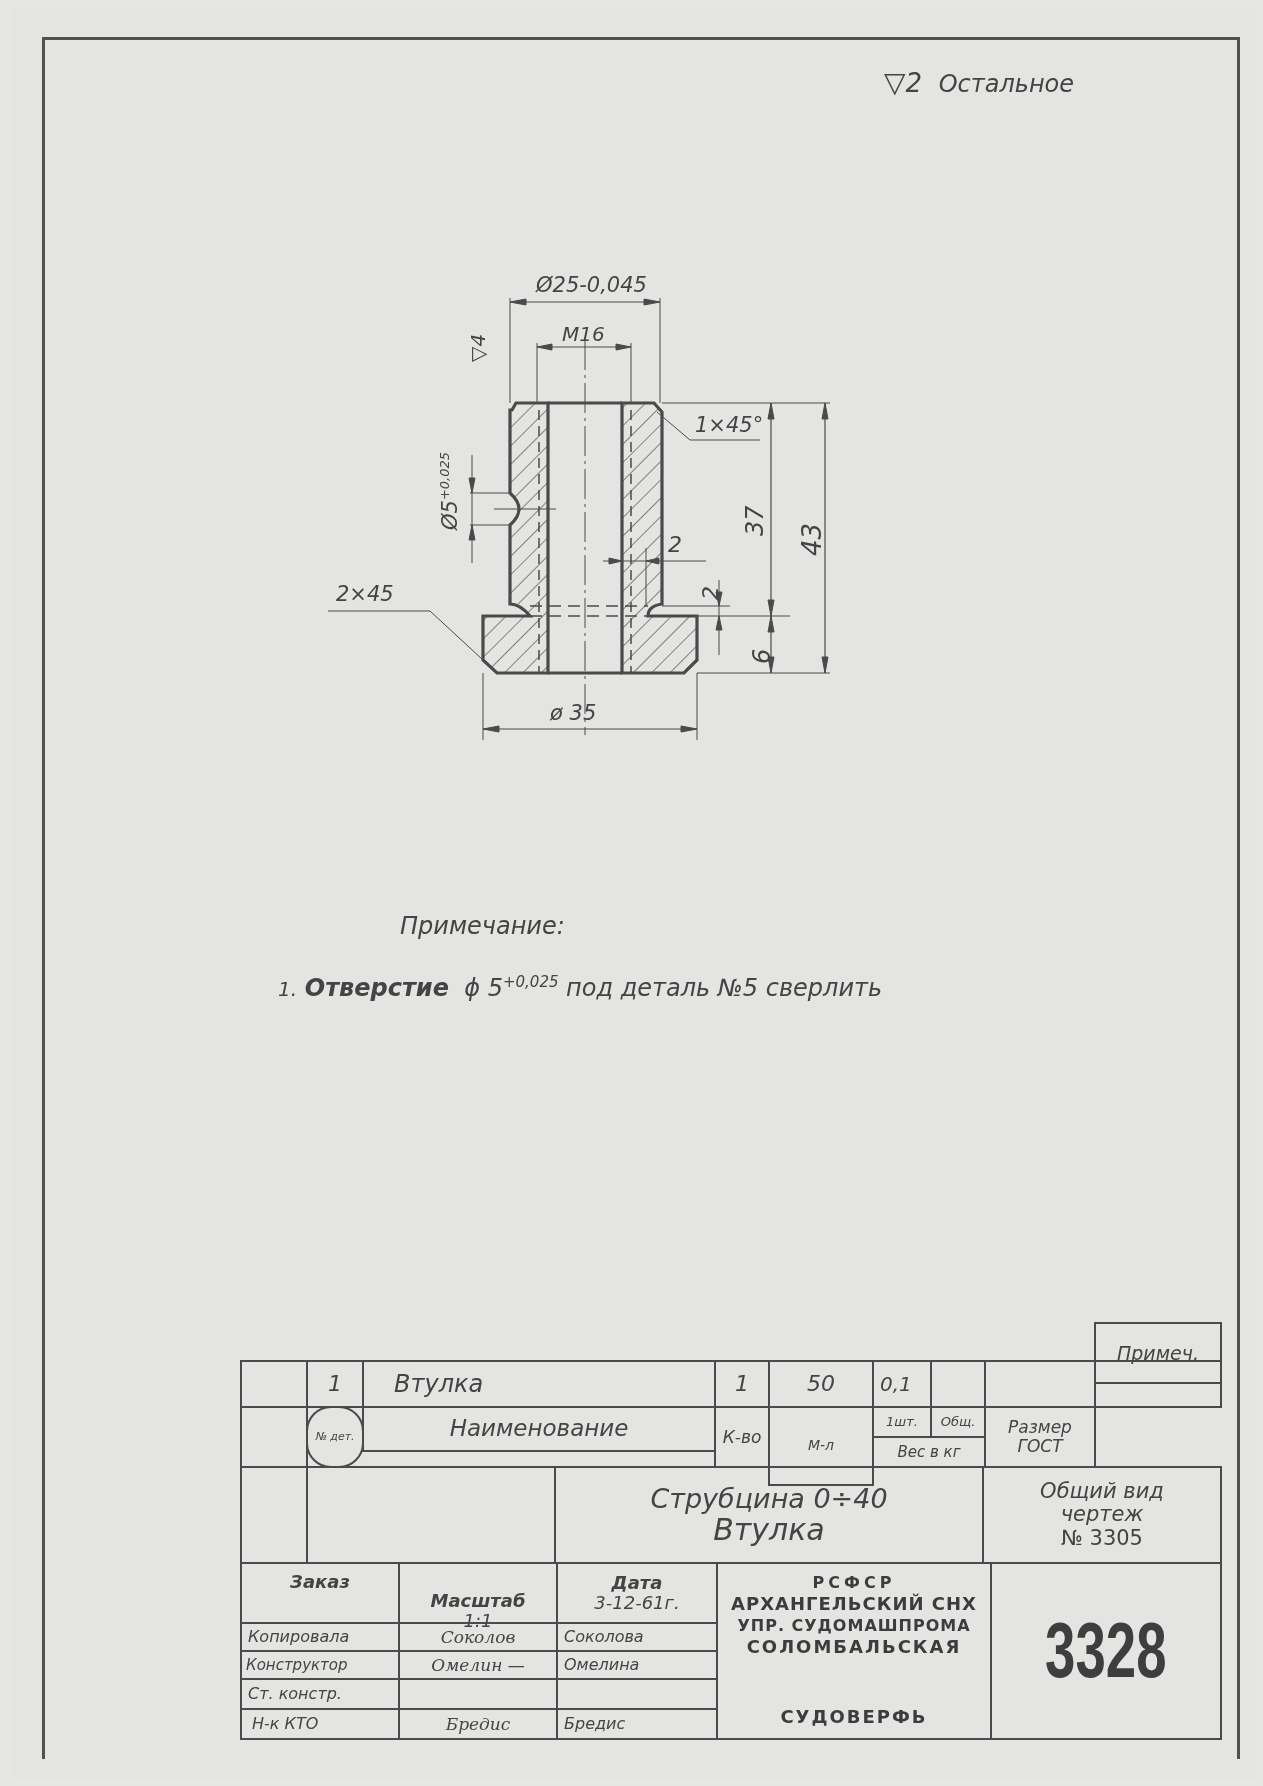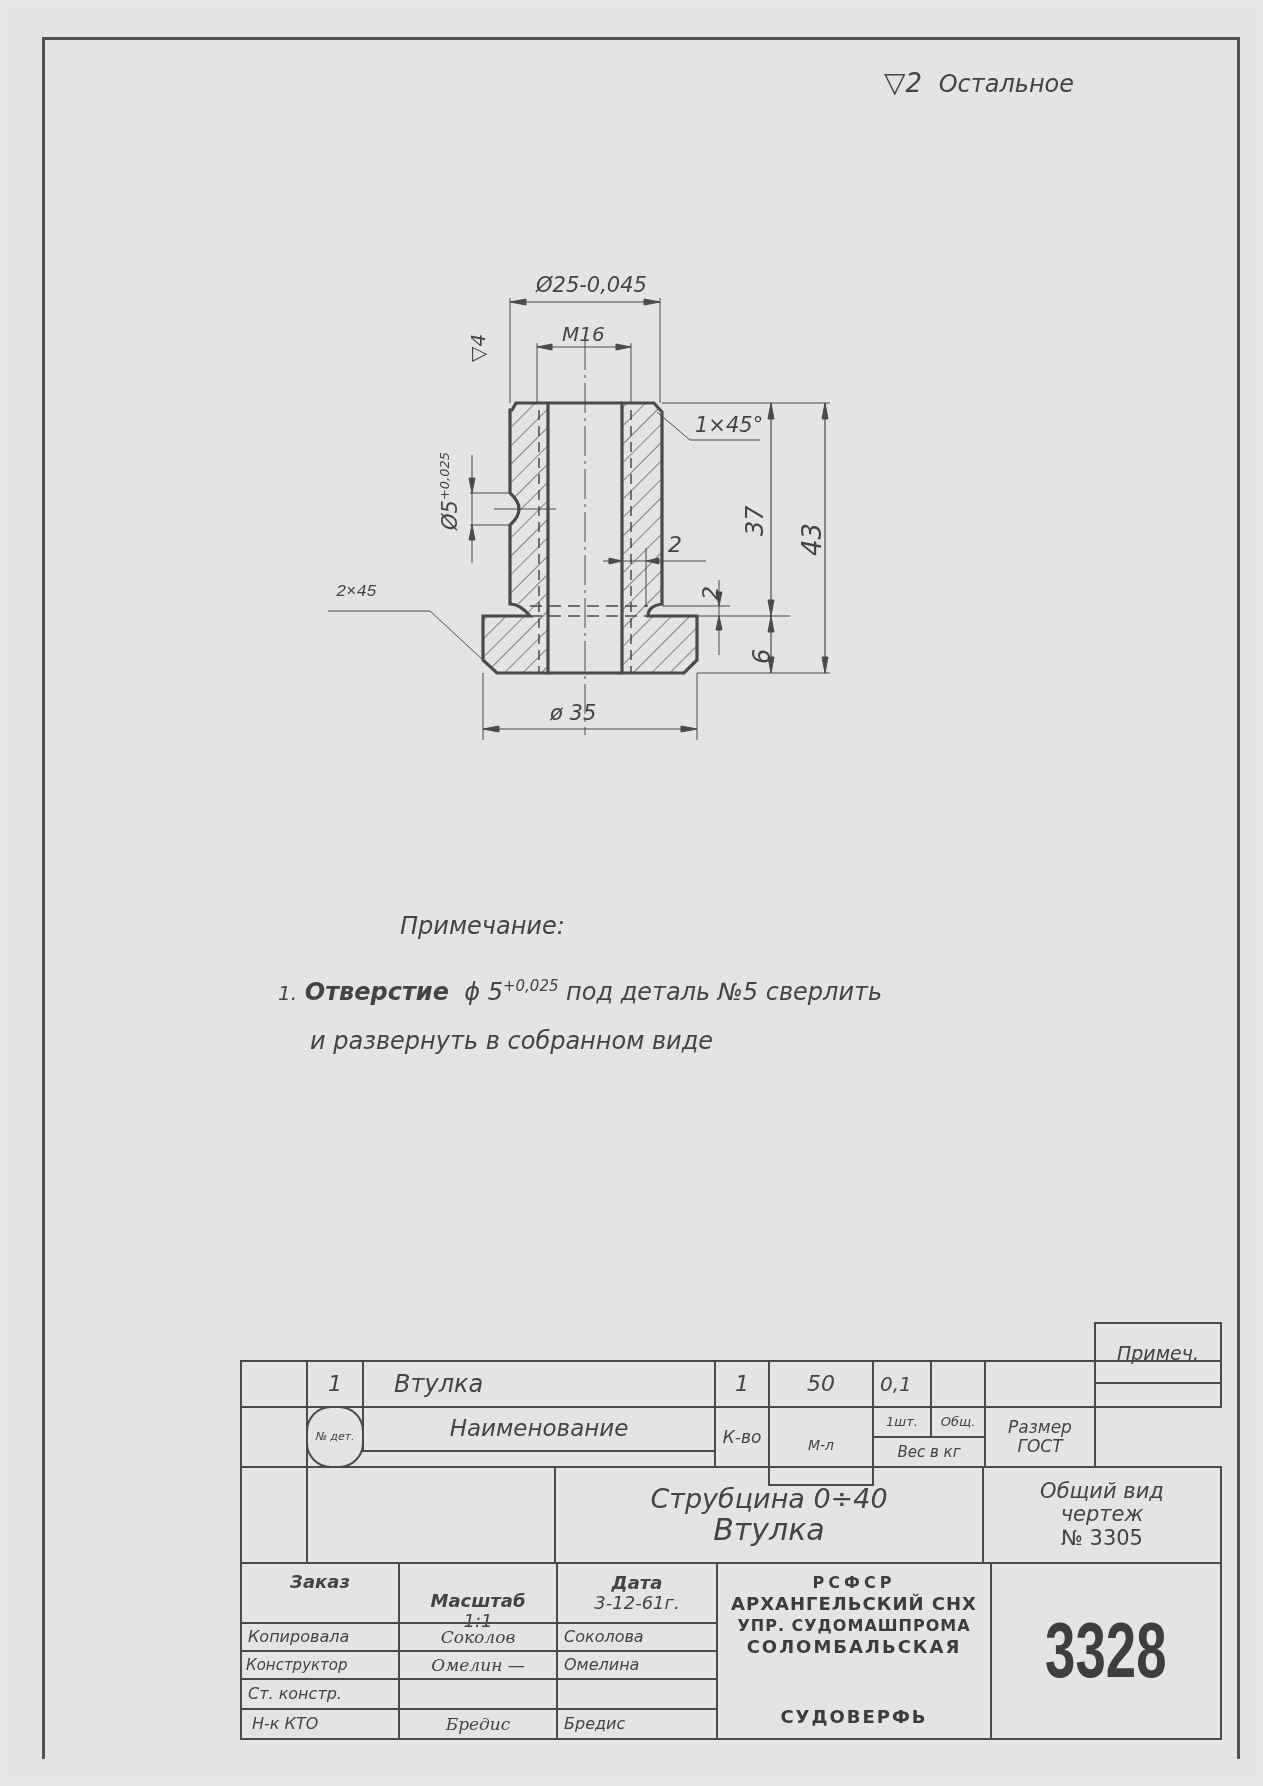--- a/index.html
+++ b/index.html
@@ -105,32 +105,31 @@
 <div class="abs hand" style="left:466px;top:362px;font-size:20px;transform:rotate(-90deg);transform-origin:left top;">▽4</div>
 <div class="abs hand" style="left:695px;top:413px;font-size:21px;">1×45°</div>
 <div class="abs hand" style="left:437px;top:530px;font-size:21px;transform:rotate(-90deg);transform-origin:left top;">
   <span>Ø5</span><sup style="font-size:13px;">+0,025</sup>
 </div>
 <div class="abs hand" style="left:741px;top:536px;font-size:24px;transform:rotate(-90deg);transform-origin:left top;">37</div>
 <div class="abs hand" style="left:797px;top:556px;font-size:26px;transform:rotate(-90deg);transform-origin:left top;">43</div>
 <div class="abs hand" style="left:668px;top:532px;font-size:22px;">2</div>
 <div class="abs hand" style="left:698px;top:600px;font-size:22px;transform:rotate(-90deg);transform-origin:left top;">2</div>
 <div class="abs hand" style="left:748px;top:664px;font-size:24px;transform:rotate(-90deg);transform-origin:left top;">6</div>
-<div class="abs hand" style="left:336px;top:582px;font-size:17px;font-family:Liberation Mono, monospace;">2×45</div>
+<div class="abs hand" style="left:336px;top:582px;font-size:21px;">2×45</div>
 <div class="abs hand" style="left:550px;top:701px;font-size:21px;">ø 35</div>
 
 <div class="abs hand" style="left:400px;top:912px;font-size:24px;">Примечание:</div>
-<div class="abs hand" style="left:278px;top:962px;font-size:24px;line-height:48px;">
+<div class="abs hand" style="left:278px;top:962px;font-size:24px;line-height:40px;">
   <div>
     <span style="font-size:20px;">1.</span>
     <b>Отверстие</b>&nbsp;
     <span>ϕ</span>&nbsp;<span>5</span><sup style="font-size:15px;">+0,025</sup>
     <span>под деталь №5 сверлить</span>
   </div>
-  <div style="padding-left:32px;">и развернуть в собранном виде</div>
 </div>
 
 <div>
 
   <div class="cell" style="left:240px;top:1360px;width:68px;height:48px;"></div>
   <div class="cell" style="left:306px;top:1360px;width:58px;height:48px;font-size:22px;">1</div>
   <div class="cell" style="left:362px;top:1360px;width:354px;height:48px;font-size:24px;justify-content:flex-start;padding-left:30px;">Втулка</div>
   <div class="cell" style="left:714px;top:1360px;width:56px;height:48px;font-size:22px;">1</div>
   <div class="cell" style="left:768px;top:1360px;width:106px;height:48px;font-size:22px;">50</div>
   <div class="cell" style="left:872px;top:1360px;width:60px;height:48px;font-size:20px;justify-content:flex-start;padding-left:6px;">0,1</div>

